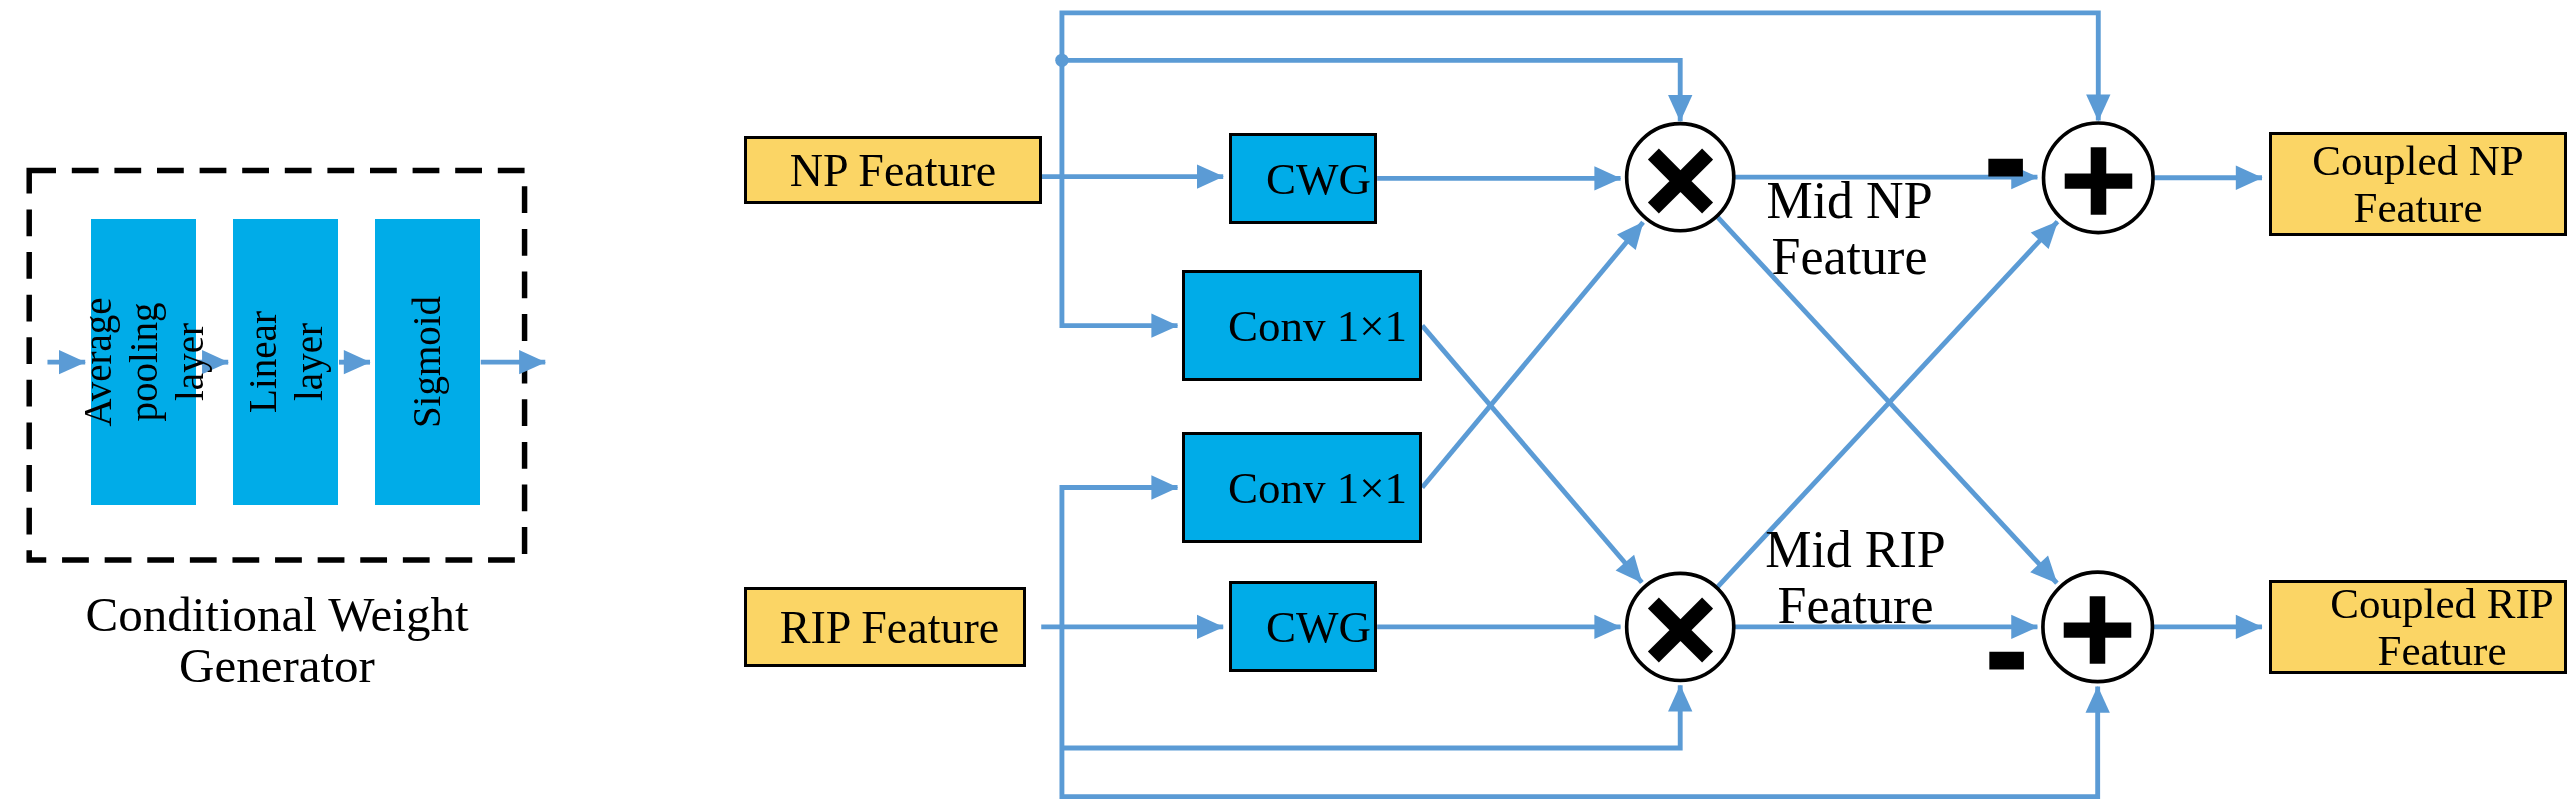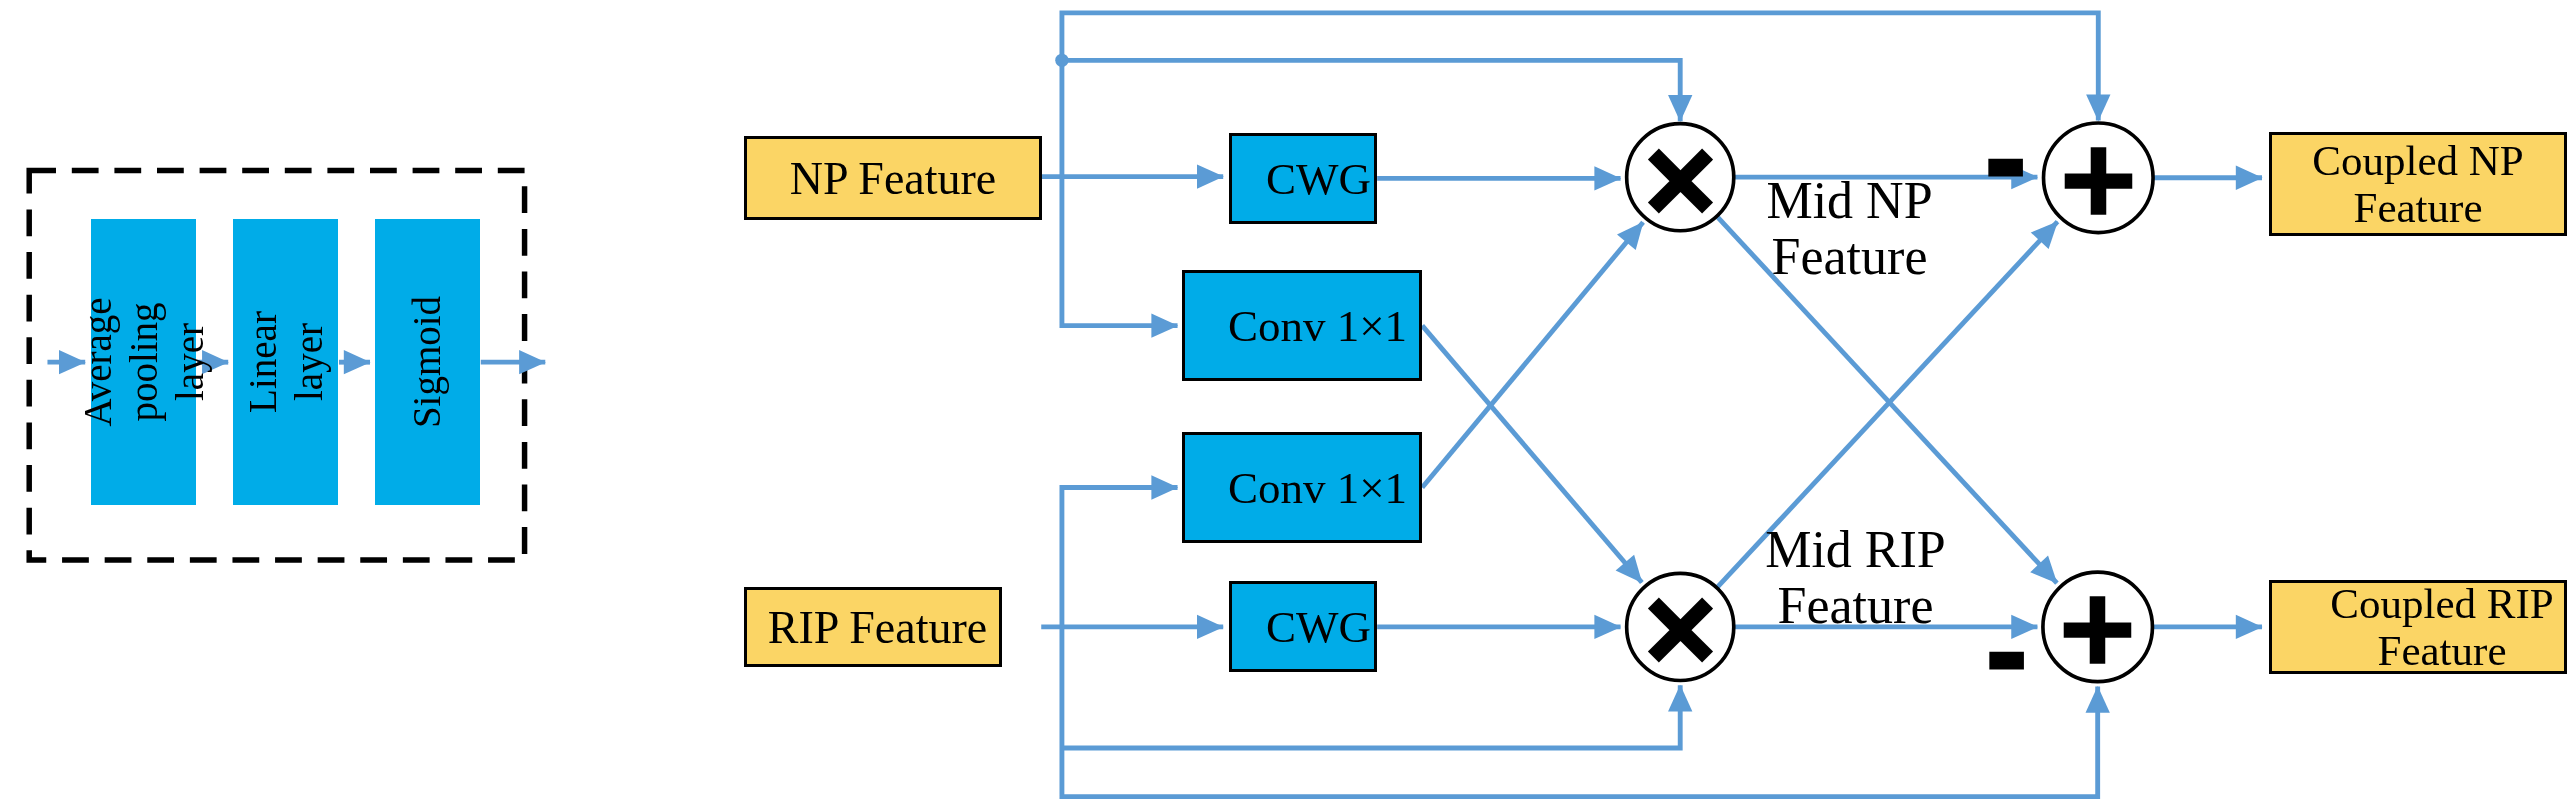--- a/index.html
+++ b/index.html
@@ -81,25 +81,26 @@
 
   <div class="box process-noborder" style="left:91px;top:219px;width:105px;height:286px;">
     <div class="vtext">Average pooling layer</div>
   </div>
   <div class="box process-noborder" style="left:233px;top:219px;width:105px;height:286px;">
     <div class="vtext">Linear layer</div>
   </div>
   <div class="box process-noborder" style="left:375px;top:219px;width:105px;height:286px;">
     <div class="vtext">Sigmoid</div>
   </div>
+  <div class="label caption" style="top:589px;">Conditional Weight Generator</div>
 
-  <div class="box feature" style="left:744px;top:136px;width:298px;height:84px;">
+  <div class="box feature" style="left:744px;top:136px;width:298px;height:68px;">
     <span>NP Feature</span>
   </div>
-  <div class="box feature" style="left:744px;top:587px;width:258px;height:80px;padding-left:9px;">
+  <div class="box feature" style="left:744px;top:587px;width:282px;height:80px;padding-left:9px;">
     <span>RIP Feature</span>
   </div>
 
   <div class="box process" style="left:1229px;top:133px;width:148px;height:91px;">
     <span>CWG</span>
   </div>
   <div class="box process" style="left:1182px;top:270px;width:240px;height:111px;">
     <span>Conv 1×1</span>
   </div>
   <div class="box process" style="left:1182px;top:432px;width:240px;height:111px;">

